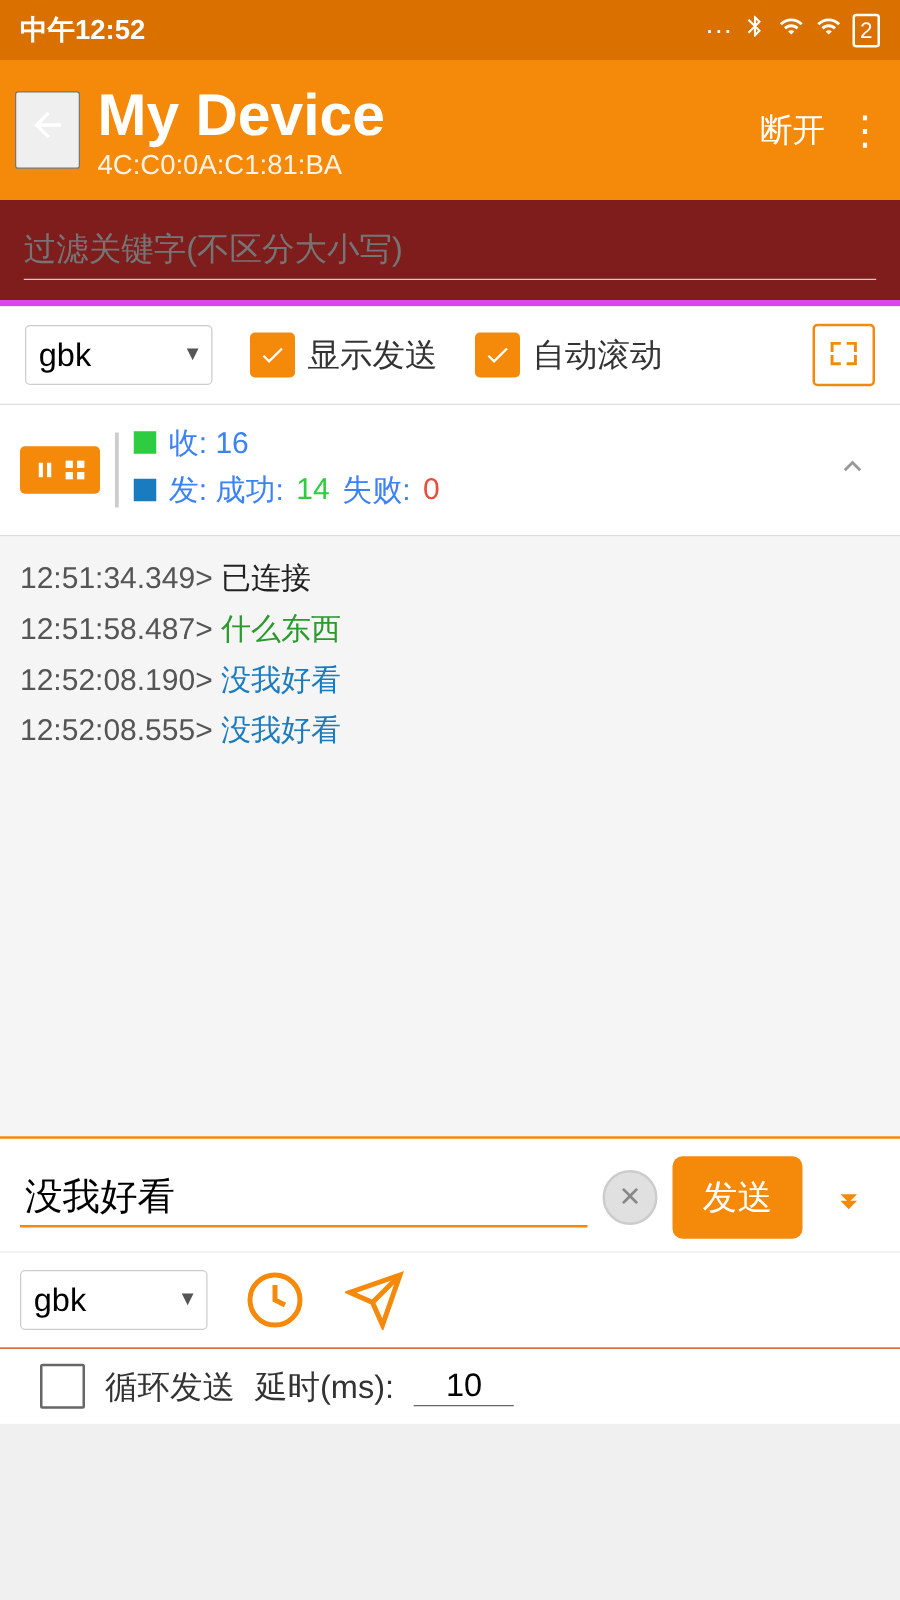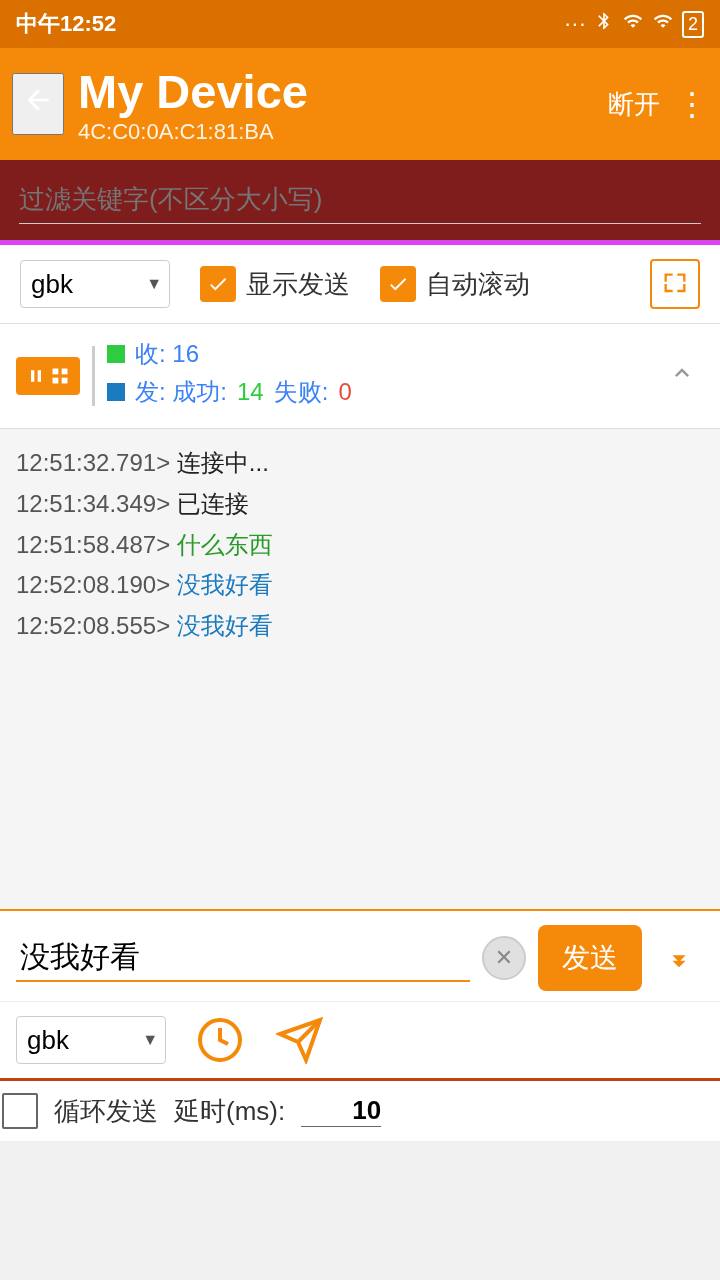--- a/index.html
+++ b/index.html
@@ -309,25 +309,25 @@
       height: 52px;
       display: flex;
       align-items: center;
       justify-content: center;
       cursor: pointer;
     }
 
     
     .loop-row {
       background: white;
-      padding: 12px 2px;
+      padding: 12px 32px;
       display: flex;
       align-items: center;
       gap: 16px;
-      border-top: 3px solid #c2410c;
+      border-top: 1px solid #c2410c;
     }
     .loop-checkbox {
       width: 36px;
       height: 36px;
       border: 2px solid #666;
       border-radius: 2px;
       display: flex;
       align-items: center;
       justify-content: center;
       cursor: pointer;
@@ -335,23 +335,22 @@
     }
     .loop-label {
       font-size: 26px;
       color: #333;
     }
     .delay-input {
       border: none;
       border-bottom: 1px solid #666;
       font-size: 26px;
       width: 80px;
-      text-align: right;
+      text-align: center;
       outline: none;
-      font-weight: bold;
     }
   </style>
 </head>
 <body>
 
 <div class="status-bar">
   <span class="status-time">中午12:52</span>
   <div class="status-icons">
     <span>···</span>
     <span>
@@ -457,21 +456,20 @@
   </div>
 
   <div class="collapse-btn">
     <svg width="28" height="28" viewBox="0 0 24 24" fill="#999">
         <path d="M7.41 15.41L12 10.83l4.59 4.58L18 14l-6-6-6 6z"></path>
       </svg>
   </div>
 </div>
 
 <div class="log-area" id="log-container">
-<div class="log-entry"><span class="log-time">12:51:32.791&gt;</span><span class="log-msg-black"> 连接中...</span></div>
     <div class="log-entry"><span class="log-time">12:51:34.349&gt;</span><span class="log-msg-black"> 已连接</span></div>
     <div class="log-entry"><span class="log-time">12:51:58.487&gt;</span><span class="log-msg-green"> 什么东西</span></div>
     <div class="log-entry"><span class="log-time">12:52:08.190&gt;</span><span class="log-msg-blue"> 没我好看</span></div>
     <div class="log-entry"><span class="log-time">12:52:08.555&gt;</span><span class="log-msg-blue"> 没我好看</span></div>
   </div>
 
 <div class="input-area">
   <div class="send-row">
     <input class="message-input" type="text" value="没我好看" style="">
     <div class="clear-input-btn">✕</div>

